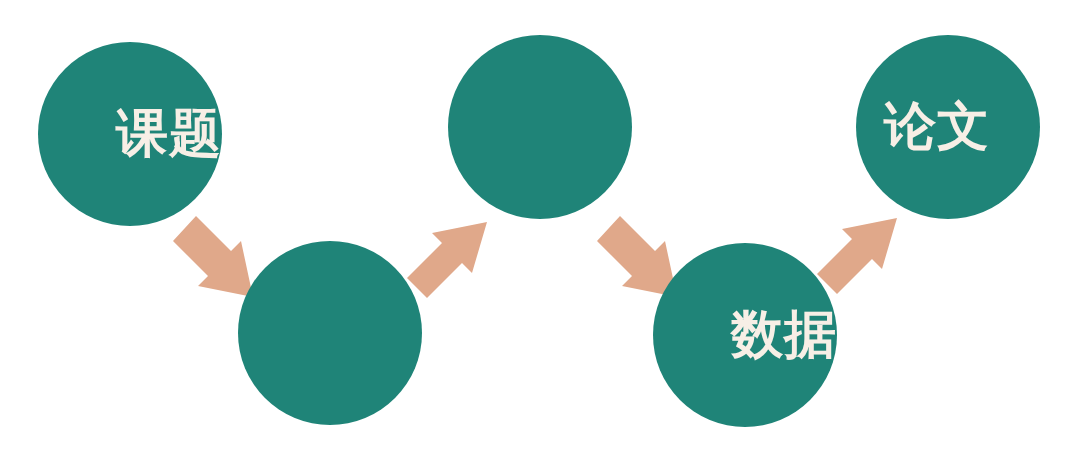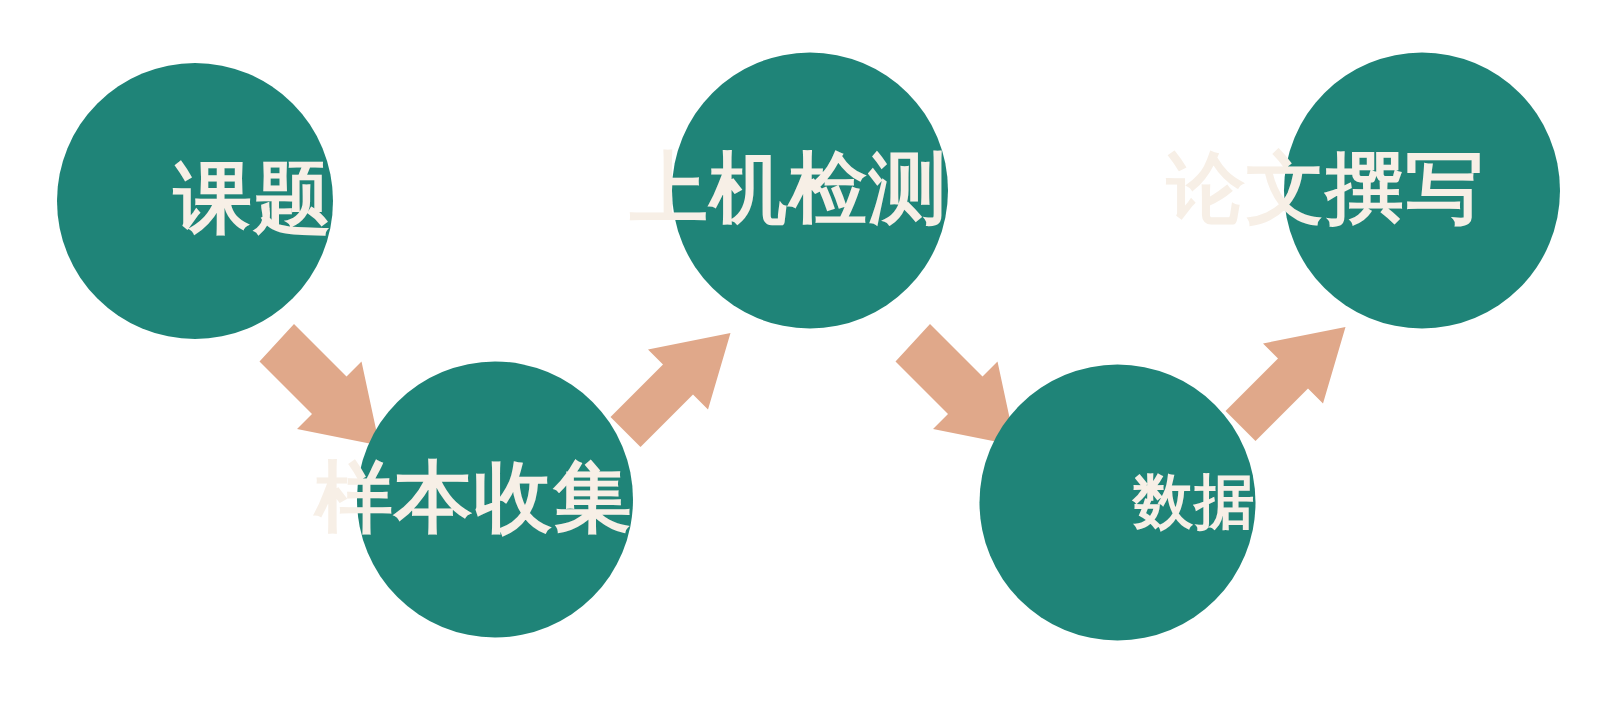--- a/index.html
+++ b/index.html
@@ -69,32 +69,23 @@
     <circle cx="330" cy="333" r="92" fill="#1F8478"></circle>
     <circle cx="540" cy="127" r="92" fill="#1F8478"></circle>
     <circle cx="745" cy="335" r="92" fill="#1F8478"></circle>
     <circle cx="948" cy="127" r="92" fill="#1F8478"></circle>
   </svg>
 
   <div class="node-label" style="left:38px; top:42px; width:184px; height:184px; font-size:52px;">
     <span class="line">课题</span>
   </div>
 
-  <div class="node-label" style="left:238px; top:241px; width:184px; height:184px; font-size:52px;">
-    <span class="line">样本</span>
-    <span class="line">收集</span>
-  </div>
 
-  <div class="node-label" style="left:448px; top:35px; width:184px; height:184px; font-size:52px;">
-    <span class="line">上机</span>
-    <span class="line">检测</span>
-  </div>
 
-  <div class="node-label" style="left:653px; top:243px; width:184px; height:184px; font-size:40px;">
+  <div class="node-label" style="left:653px; top:243px; width:184px; height:184px; font-size:52px;">
     <span class="line">数据</span>
   </div>
 
   <div class="node-label" style="left:806px; top:35px; width:184px; height:184px; font-size:52px;">
     <span class="line">论文</span>
-    <span class="line">撰写</span>
   </div>
 
 </div>
 
 </body></html>

